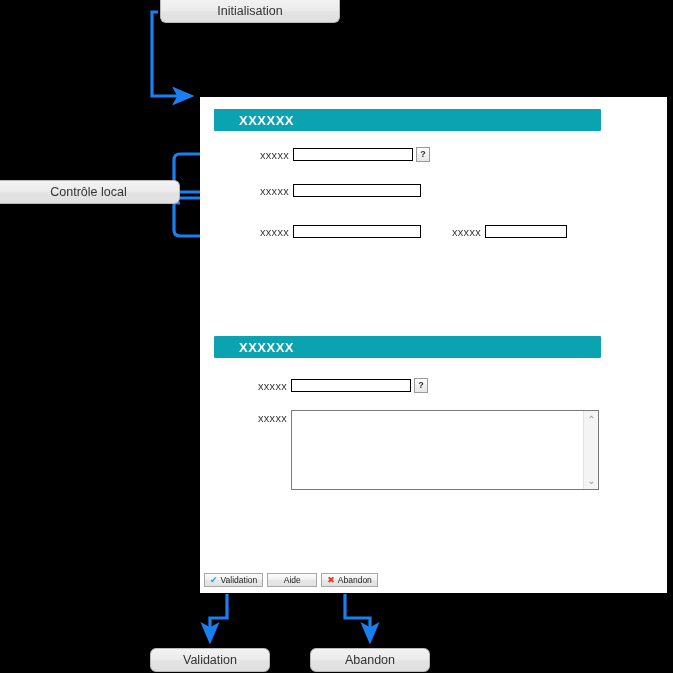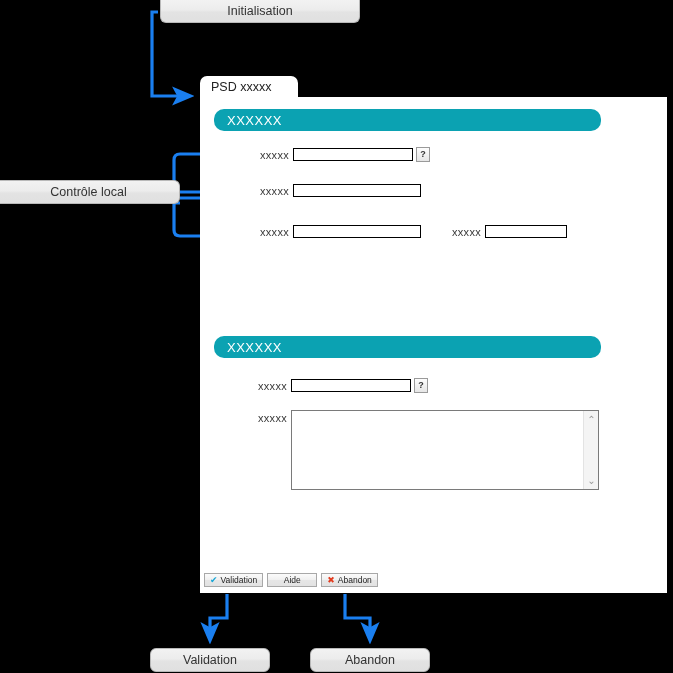--- a/index.html
+++ b/index.html
@@ -14,21 +14,21 @@
   .callout{
     position:absolute;
     background:linear-gradient(to bottom,#f2f2f2 0%,#ececec 45%,#e3e3e3 55%,#e0e0e0 100%);
     border:1px solid #b9b9b9;
     border-radius:6px;
     display:flex;align-items:center;justify-content:center;
     color:#333333;
     font-size:12.5px;
     box-sizing:border-box;
   }
-  #callout-init{left:160px;top:0px;width:200px;height:23px;border-top:none;border-radius:0 0 6px 6px;}
+  #callout-init{left:160px;top:0px;width:180px;height:23px;border-top:none;border-radius:0 0 6px 6px;}
   #callout-ctrl{left:-2px;top:180px;width:182px;height:24px;border-left:none;border-radius:0 6px 6px 0;}
   #callout-validation{left:150px;top:648px;width:120px;height:24px;}
   #callout-abandon{left:310px;top:648px;width:120px;height:24px;}
 
   
   #connectors{position:absolute;left:0;top:0;width:673px;height:673px;pointer-events:none;}
 
   
   #window{
     position:absolute;left:200px;top:97px;width:467px;height:496px;
@@ -42,26 +42,26 @@
   }
   #tab .tab-label{
     position:absolute;left:11px;top:4px;
     font-size:12.5px;color:#222222;white-space:nowrap;
   }
 
   
   .section-bar{
     position:absolute;left:14px;width:387px;height:22px;
     background:#0ba2b2;
-    border-radius:10px;
+    border-radius:1px;
     color:#ffffff;
-    font-size:13px;font-weight:normal;
+    font-size:13px;font-weight:bold;
     letter-spacing:.5px;
     display:flex;align-items:center;
-    box-sizing:border-box;padding-left:13px;
+    box-sizing:border-box;padding-left:25px;
   }
   #bar-1{top:12px;}
   #bar-2{top:239px;}
 
   
   .field-row{position:absolute;display:flex;align-items:center;}
   .fld-label{
     font-size:11px;color:#3a3a3a;letter-spacing:.3px;
     margin-right:4px;white-space:nowrap;
   }
@@ -151,23 +151,20 @@
   </svg>
 
   <div class="callout" id="callout-init">
     <span>Initialisation</span>
   </div>
 
   <div class="callout" id="callout-ctrl">
     <span>Contrôle local</span>
   </div>
 
-  <div id="tab">
-    <span class="tab-label">PSD xxxxx</span>
-  </div>
 
   <div id="window">
 
     <div class="section-bar" id="bar-1">
       <span>XXXXXX</span>
     </div>
 
     <div class="field-row" id="row-1">
       <span class="fld-label">xxxxx</span>
       <div class="txtbox"></div>

